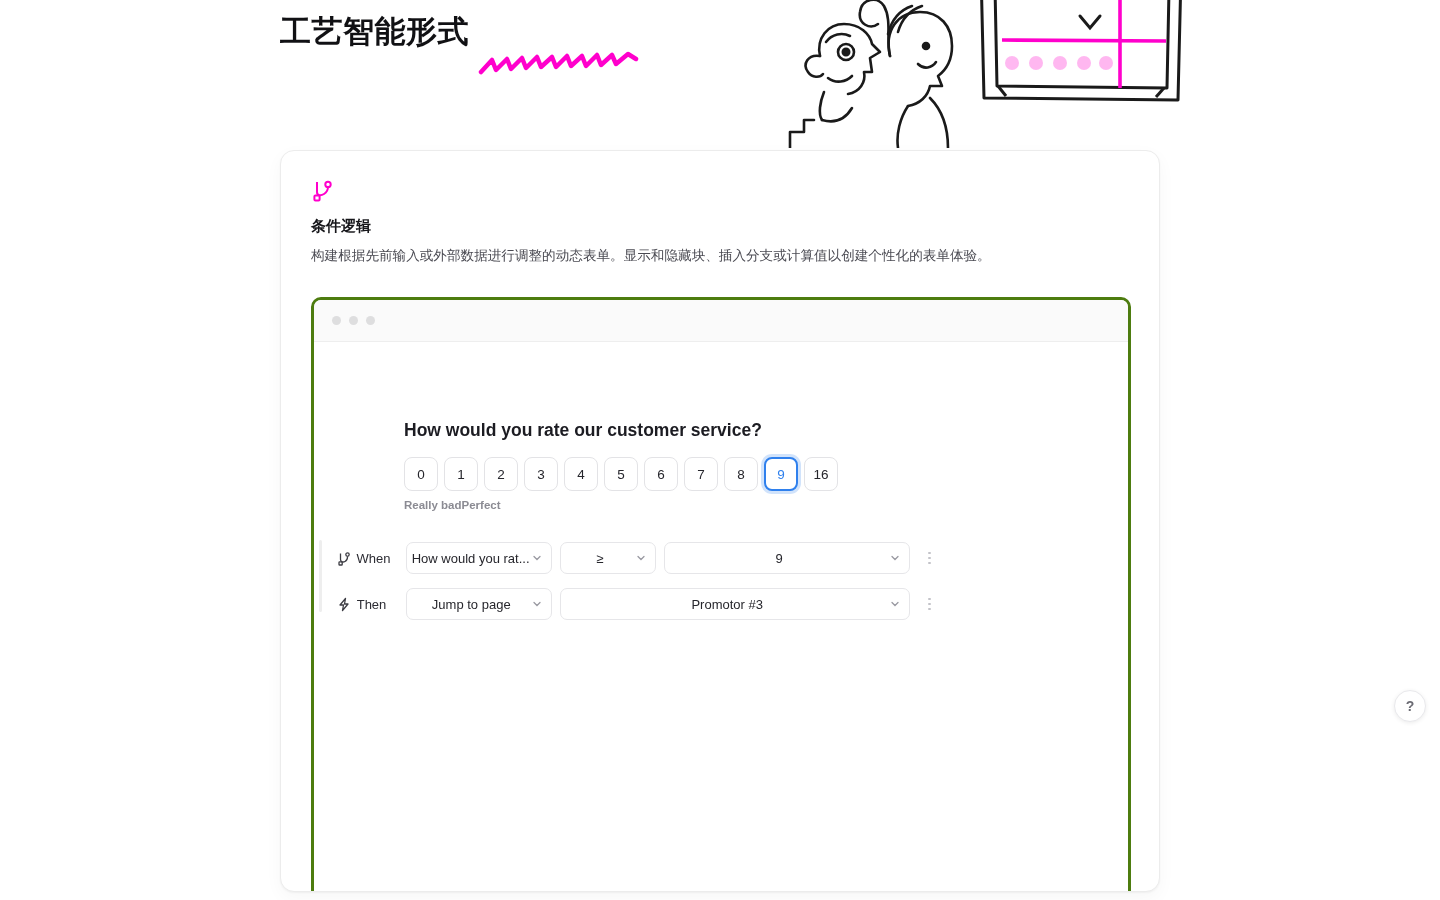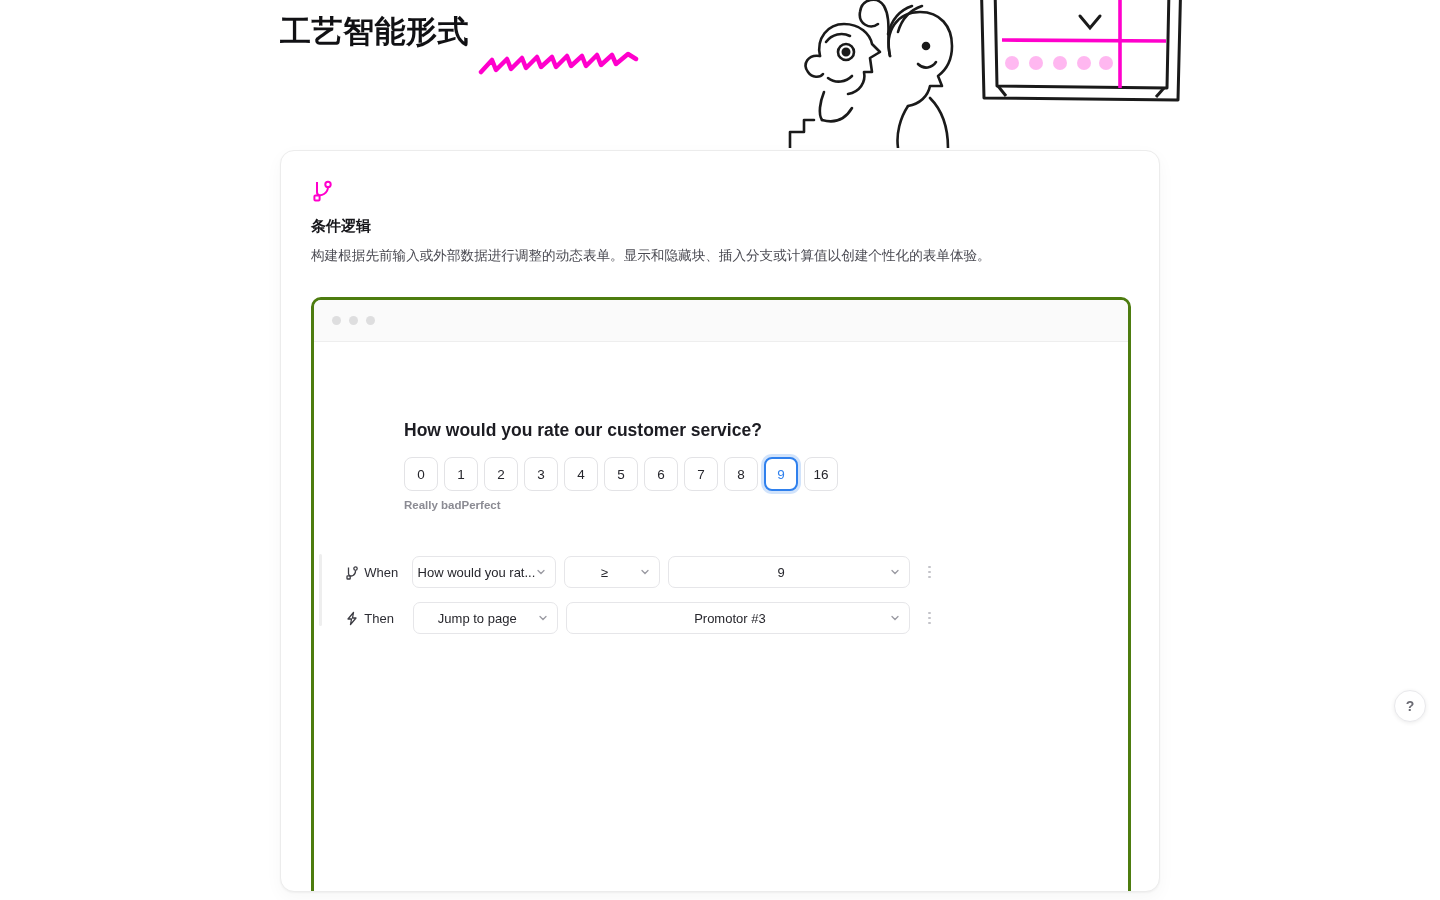--- a/index.html
+++ b/index.html
@@ -75,21 +75,21 @@
     border: 2px solid #2f80ed; color: #2f80ed;
     box-shadow: 0 0 0 3px rgba(47,128,237,.22);
   }
   .scale-labels {
     display: flex; justify-content: flex-start;
     width: 424px; margin-top: 8px;
     font-size: 11.5px; color: #8b8b93; font-weight: 600;
   }
 
   
-  .logic { position: absolute; left: 5px; top: 210px; width: 620px; padding-left: 21px; }
+  .logic { position: absolute; left: 5px; top: 196px; width: 620px; padding-left: 13px; }
   .logic::before {
     content: ""; position: absolute; left: 0; top: 2px;
     width: 3px; height: 72px; background: #eeeeee; border-radius: 2px;
   }
   .logic-row { display: flex; align-items: center; gap: 0; height: 40px; margin-bottom: 6px; }
   .row-icon { width: 26px; display: flex; justify-content: center; align-items: center; color: #3d3d44; }
   .row-label { font-size: 13px; color: #2c2c33; width: 52px; }
   .select {
     position: relative; height: 32px; border: 1px solid #e6e6e9;
     border-radius: 7px; background: #fff;

